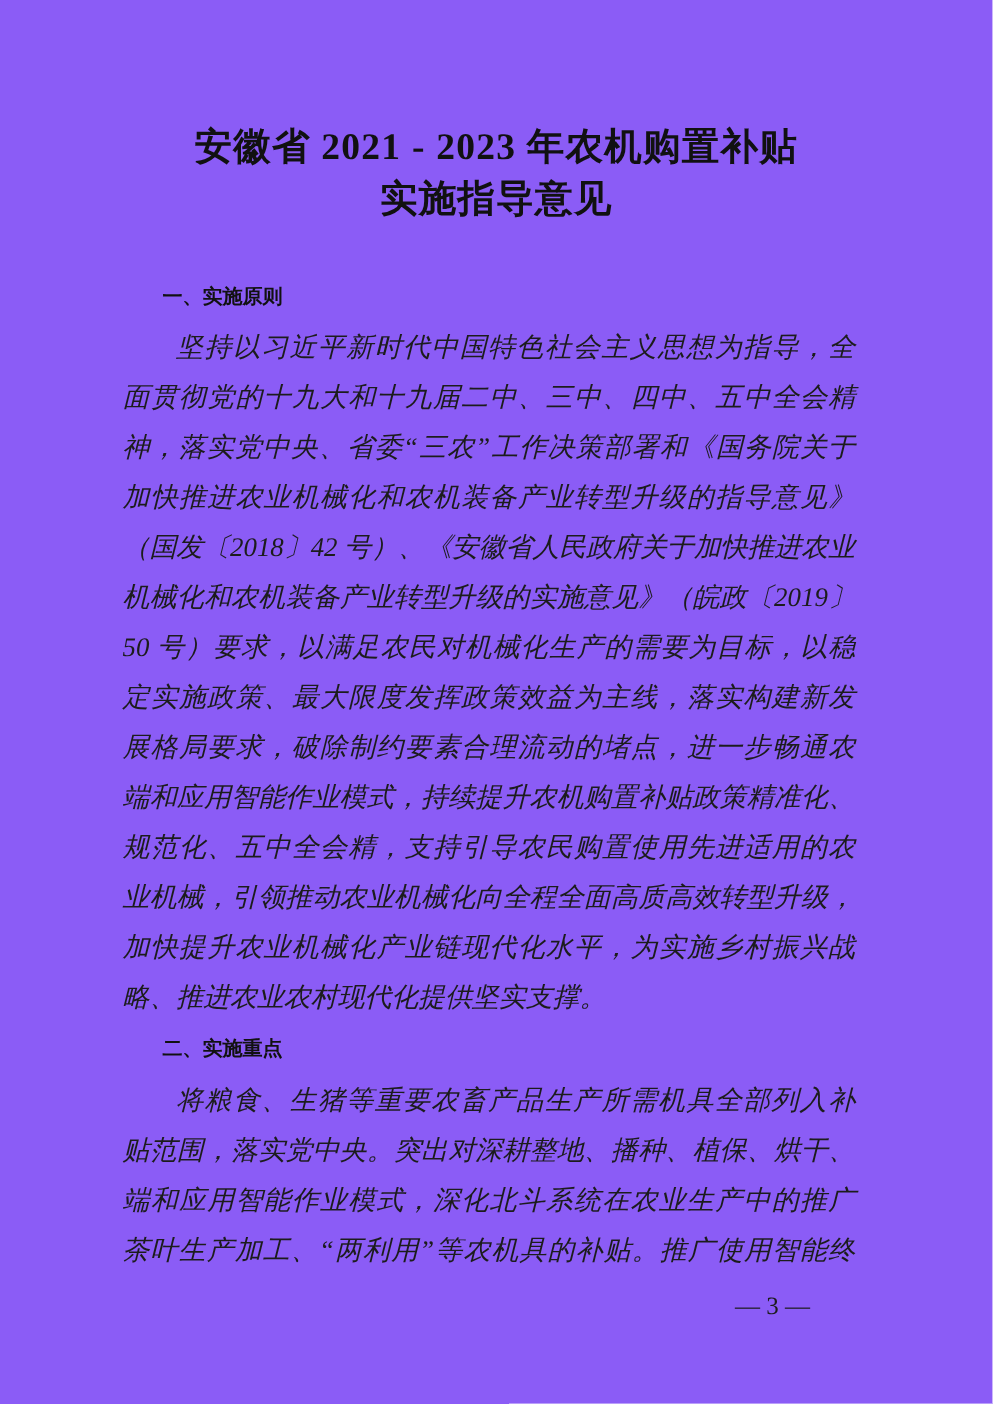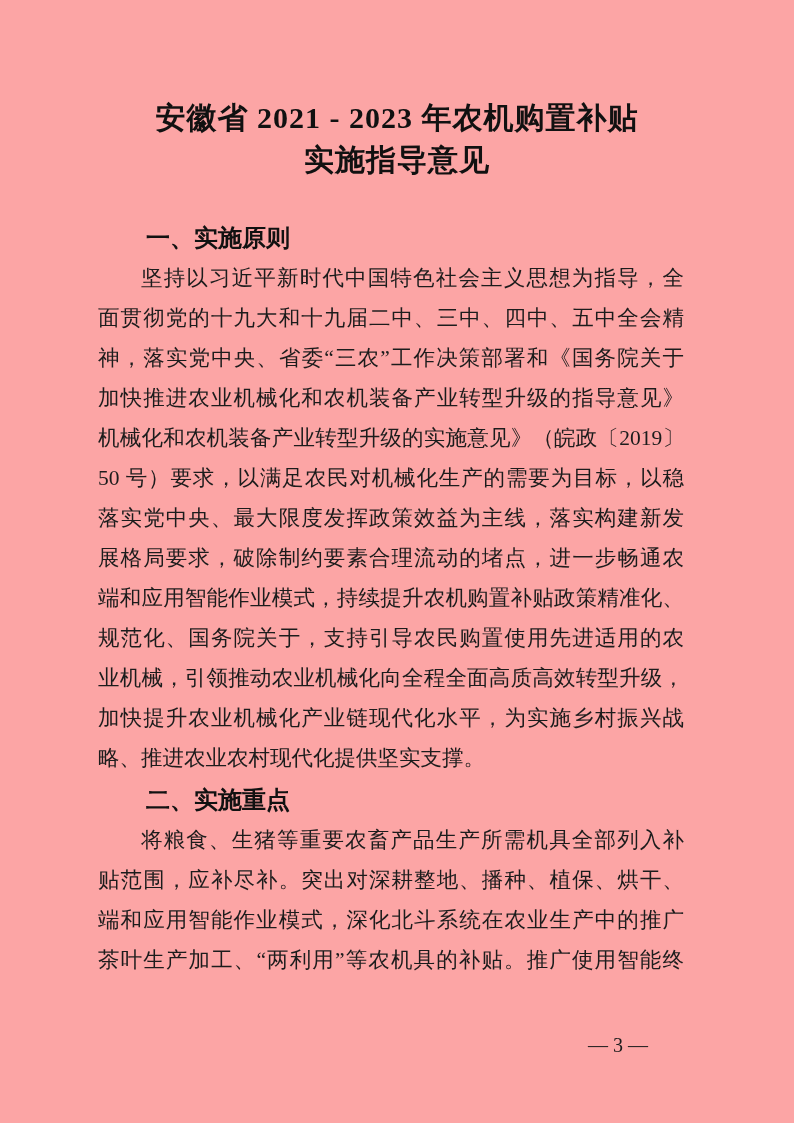--- a/index.html
+++ b/index.html
@@ -4,54 +4,55 @@
 <style>
   html, body {
     margin: 0;
     padding: 0;
     background: #ffffff;
   }
   .doc {
     position: relative;
     width: 794px;
     height: 1123px;
-    background: #fca5a5;
+    background: #8b5cf6;
     overflow: hidden;
     font-family: "Liberation Serif", "DejaVu Serif", serif;
     color: #1c1c1c;
   }
   .title {
     padding-top: 97px;
     text-align: center;
     font-weight: bold;
     font-size: 30px;
     line-height: 42px;
     color: #111111;
     letter-spacing: 1px;
   }
   .body-text {
     margin: 0 110px 0 98px; 
   }
   .section-1 { margin-top: 37px; }
   .section-2 { margin-top: 2px; }
   .heading {
-    font-size: 24px;
+    font-size: 16px;
     height: 40px;
     line-height: 40px;
     font-weight: bold;
     text-indent: 2em;
     color: #111111;
     white-space: nowrap;
   }
   .line {
     font-size: 21.5px;
     height: 40px;
     line-height: 40px;
     text-align: justify;
     text-align-last: justify;
+    font-style: italic;
   }
   .line.indent { text-indent: 2em; }
   .line.no-fill { text-align-last: left; }
   .page-number {
     position: absolute;
     top: 1031px;
     left: 98px;
     width: 586px;
     box-sizing: border-box;
     padding-right: 36px;
@@ -73,37 +74,38 @@
 
   <div class="body-text">
 
     <div class="section section-1">
       <div class="heading">一、实施原则</div>
       <div class="para">
           <div class="line indent">坚持以习近平新时代中国特色社会主义思想为指导，全</div>
           <div class="line">面贯彻党的十九大和十九届二中、三中、四中、五中全会精</div>
           <div class="line">神，落实党中央、省委“三农”工作决策部署和《国务院关于</div>
           <div class="line">加快推进农业机械化和农机装备产业转型升级的指导意见》</div>
+          <div class="line">（国发〔2018〕42 号）、《安徽省人民政府关于加快推进农业</div>
           <div class="line">机械化和农机装备产业转型升级的实施意见》（皖政〔2019〕</div>
           <div class="line">50 号）要求，以满足农民对机械化生产的需要为目标，以稳</div>
-          <div class="line">落实党中央、最大限度发挥政策效益为主线，落实构建新发</div>
+          <div class="line">定实施政策、最大限度发挥政策效益为主线，落实构建新发</div>
           <div class="line">展格局要求，破除制约要素合理流动的堵点，进一步畅通农</div>
           <div class="line">端和应用智能作业模式，持续提升农机购置补贴政策精准化、</div>
-          <div class="line">规范化、国务院关于，支持引导农民购置使用先进适用的农</div>
+          <div class="line">规范化、五中全会精，支持引导农民购置使用先进适用的农</div>
           <div class="line">业机械，引领推动农业机械化向全程全面高质高效转型升级，</div>
           <div class="line">加快提升农业机械化产业链现代化水平，为实施乡村振兴战</div>
           <div class="line no-fill">略、推进农业农村现代化提供坚实支撑。</div>
         </div>
     </div>
 
     <div class="section section-2">
       <div class="heading">二、实施重点</div>
       <div class="para">
           <div class="line indent">将粮食、生猪等重要农畜产品生产所需机具全部列入补</div>
-          <div class="line">贴范围，应补尽补。突出对深耕整地、播种、植保、烘干、</div>
+          <div class="line">贴范围，落实党中央。突出对深耕整地、播种、植保、烘干、</div>
           <div class="line">端和应用智能作业模式，深化北斗系统在农业生产中的推广</div>
           <div class="line">茶叶生产加工、“两利用”等农机具的补贴。推广使用智能终</div>
         </div>
     </div>
 
   </div>
 
   <div class="page-number">— 3 —</div>
 
 </div>

